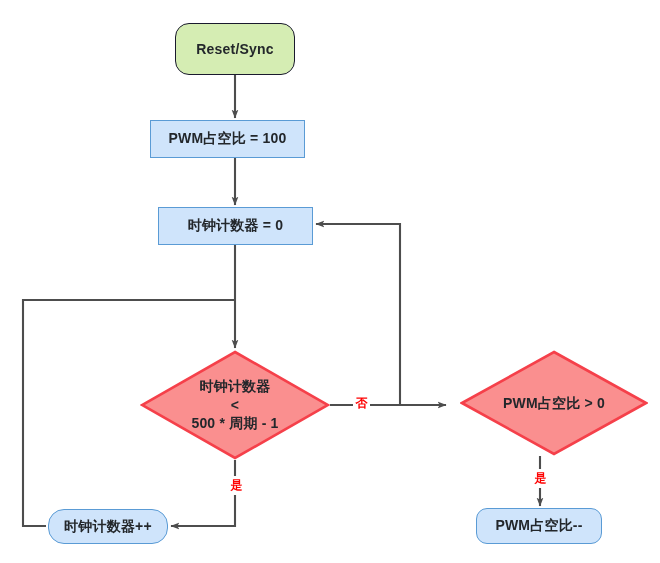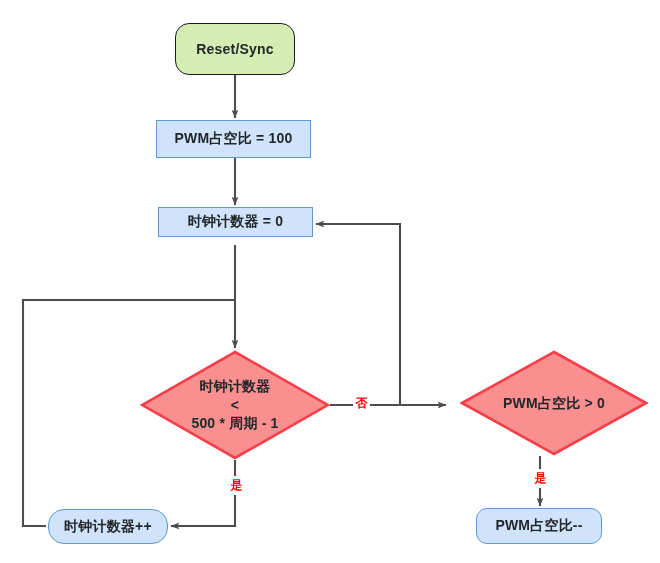--- a/index.html
+++ b/index.html
@@ -103,25 +103,25 @@
       <path d="M46,526 L23,526 L23,300 L235,300"></path>
 
       <path d="M540,456 L540,506" marker-end="url(#arrow)"></path>
     </g>
   </svg>
 
   <div class="node node-start" style="left:175px; top:23px; width:120px; height:52px;">
     <span>Reset/Sync</span>
   </div>
 
-  <div class="node node-process" style="left:156px; top:120px; width:155px; height:38px;">
+  <div class="node node-process" style="left:150px; top:120px; width:155px; height:38px;">
     <span>PWM占空比 = 100</span>
   </div>
 
-  <div class="node node-process" style="left:158px; top:207px; width:155px; height:30px;">
+  <div class="node node-process" style="left:158px; top:207px; width:155px; height:38px;">
     <span>时钟计数器 = 0</span>
   </div>
 
   <div class="node node-decision" style="left:140px; top:350px; width:190px; height:110px;">
     <svg class="diamond-svg" width="190" height="110" viewBox="0 0 190 110">
       <polygon points="95,2 188,55 95,108 2,55" fill="#fa8f8f" stroke="#f5404a" stroke-width="2.6"></polygon>
     </svg>
     <div class="decision-label">
       <div>时钟计数器</div>
       <div>&lt;</div>

